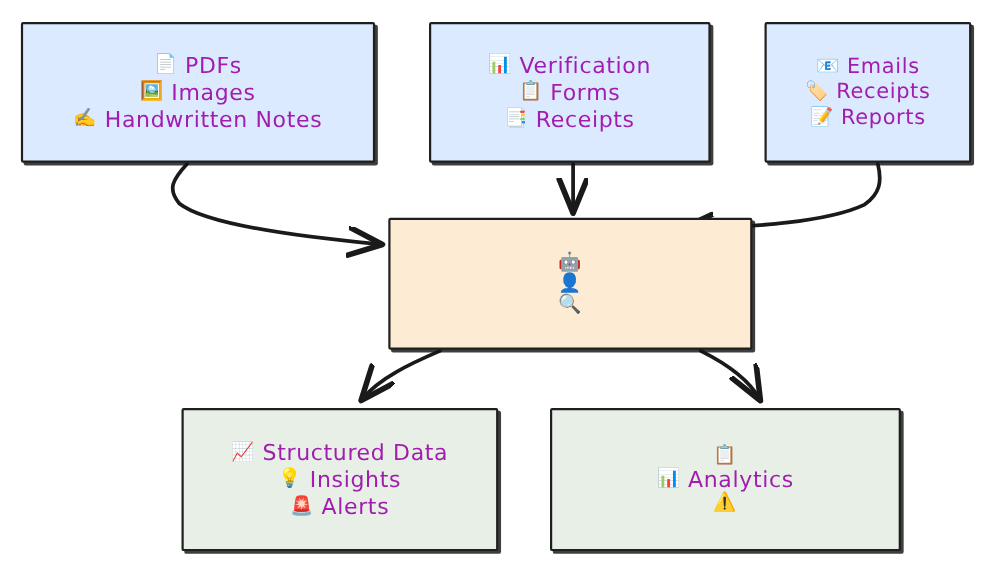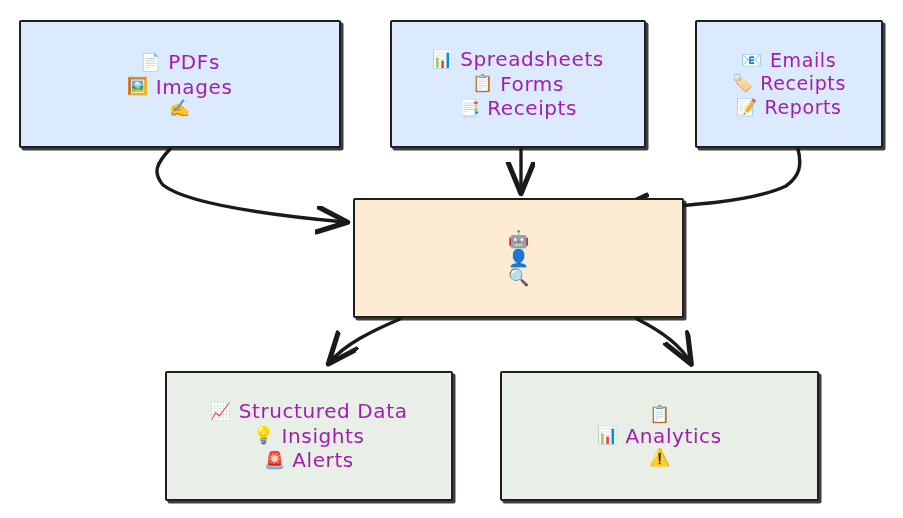--- a/index.html
+++ b/index.html
@@ -108,29 +108,30 @@
       <div class="line">
         <span class="ico">📄</span>
         <span class="txt">PDFs</span>
       </div>
       <div class="line">
         <span class="ico">🖼️</span>
         <span class="txt">Images</span>
       </div>
       <div class="line">
         <span class="ico">✍️</span>
+        <span class="txt">Handwritten Notes</span>
       </div>
     </div>
   </div>
 
   <div class="node" id="node-input-structured" style="background: rgb(219, 234, 254);">
     <div class="node-lines">
       <div class="line">
         <span class="ico">📊</span>
-        <span class="txt">Spreadsheets</span>
+        <span class="txt">Verification</span>
       </div>
       <div class="line">
         <span class="ico">📋</span>
         <span class="txt">Forms</span>
       </div>
       <div class="line">
         <span class="ico">📑</span>
         <span class="txt">Receipts</span>
       </div>
     </div>

